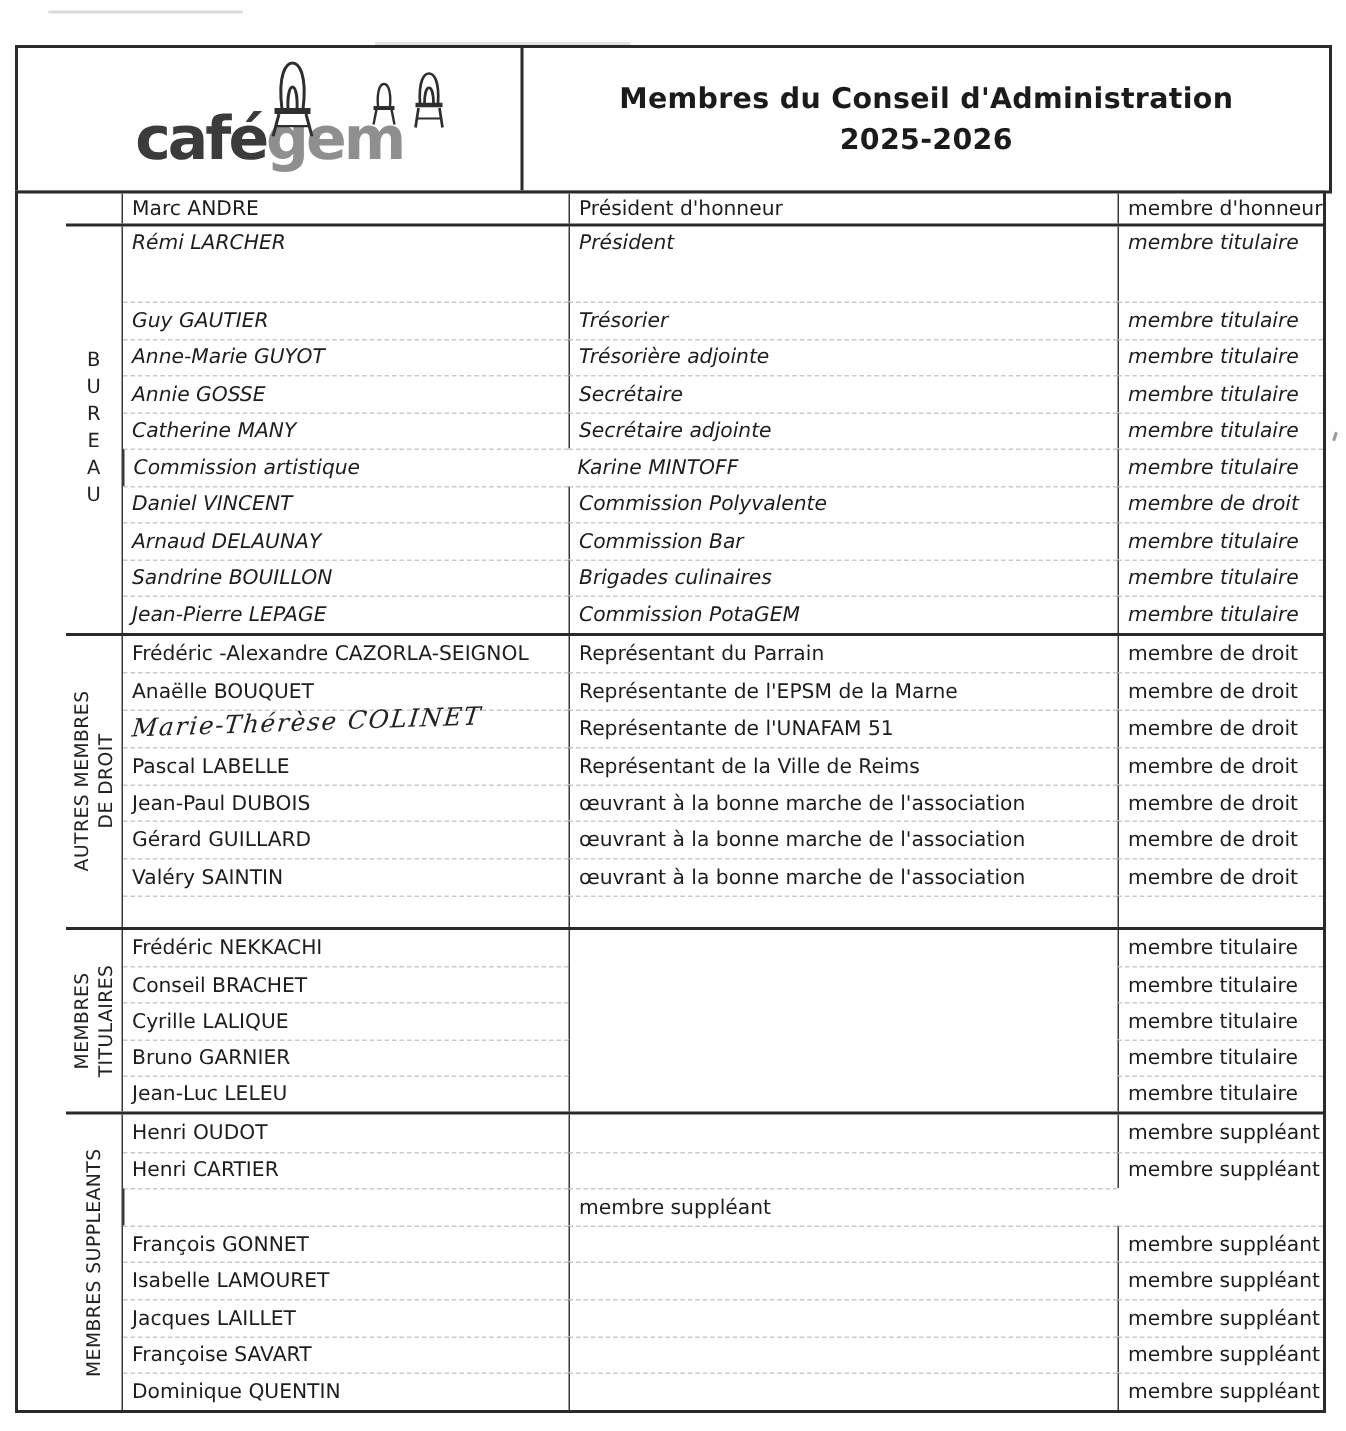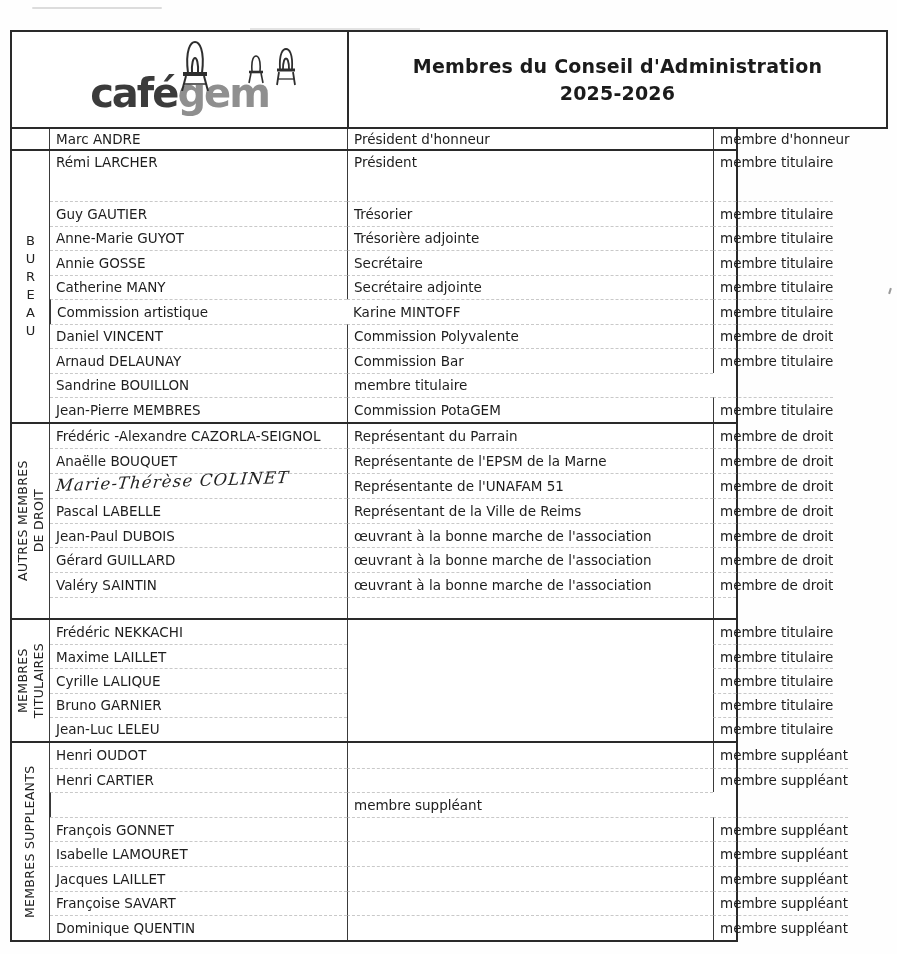--- a/index.html
+++ b/index.html
@@ -29,39 +29,40 @@
   .doc-title{font-weight:bold;font-size:19px;line-height:1.4;color:#1b1b1b;letter-spacing:0.2px;text-align:center;}
 
   
   .logo{position:relative;margin-top:26px;line-height:1;white-space:nowrap;}
   .logo-cafe{font-weight:bold;font-size:40px;letter-spacing:-2px;color:#3b3b3b;}
   .logo-gem{font-weight:bold;font-size:40px;letter-spacing:-2px;color:#8f8f8f;}
   .logo-chairs{position:absolute;left:84px;top:-34px;width:130px;height:52px;pointer-events:none;}
 
   
   .members-table{
-    position:absolute;left:10px;top:127px;width:728px;
+    position:absolute;left:10px;top:127px;width:874px;
     border:2px solid #2a2a2a;background:#fff;
     box-sizing:border-box;
+    padding-left:32px;
   }
   .section{display:grid;grid-template-columns:38px 1fr;border-top:2px solid #2a2a2a;}
   .section:first-child{border-top:none;}
   .label-cell{border-right:1px solid #3a3a3a;display:flex;align-items:center;justify-content:center;overflow:visible;}
   .stacked{font-size:13px;line-height:18px;text-align:center;color:#222;}
   .rot{transform:rotate(-90deg);white-space:nowrap;font-size:12.5px;line-height:1.25;text-align:center;color:#222;letter-spacing:0.3px;}
   .rows{display:block;min-width:0;}
   .row{display:grid;grid-template-columns:297px 366px 1fr;}
   .cell{display:flex;align-items:center;padding:0 0 0 6px;font-size:13.5px;white-space:nowrap;overflow:visible;box-sizing:border-box;}
   .cell-role,.cell-status{border-left:1px solid #3a3a3a;}
   .row + .row .cell{border-top:1px dashed #c9c9c9;}
   .row + .row .cell.merged{border-top:none;}
 
   
   .section-honneur .row{height:20px;}
-  .section-bureau .row{height:24.5px;}
+  .section-bureau .row{height:24.5px;font-style:italic;}
   .section-bureau .row:first-child{height:50px;}
   .section-bureau .row:first-child .cell{align-items:flex-start;padding-top:3px;}
   .section-autres .row{height:24.8px;}
   .section-autres .row.spacer{height:21px;}
   .section-titulaires .row{height:24.2px;text-align:right;}
   .section-suppleants .row{height:24.6px;}
 
   
   .handwritten{overflow:visible;}
   .handwritten .hw-inner{
@@ -181,24 +182,25 @@
             <div class="cell cell-role">Commission Polyvalente</div>
             <div class="cell cell-status">membre de droit</div>
           </div>
           <div class="row">
             <div class="cell cell-name">Arnaud DELAUNAY</div>
             <div class="cell cell-role">Commission Bar</div>
             <div class="cell cell-status">membre titulaire</div>
           </div>
           <div class="row">
             <div class="cell cell-name">Sandrine BOUILLON</div>
-            <div class="cell cell-status">membre titulaire</div>
-          </div>
-          <div class="row">
-            <div class="cell cell-name">Jean-Pierre MEMBRES</div>
+            <div class="cell cell-role">Brigades culinaires</div>
+            <div class="cell cell-status">membre titulaire</div>
+          </div>
+          <div class="row">
+            <div class="cell cell-name">Jean-Pierre LEPAGE</div>
             <div class="cell cell-role">Commission PotaGEM</div>
             <div class="cell cell-status">membre titulaire</div>
           </div>
         </div>
       </div>
       <div class="section section-autres">
         <div class="label-cell">
           <div class="rot">
             <div>AUTRES MEMBRES</div>
             <div>DE DROIT</div>
@@ -256,21 +258,21 @@
             <div>TITULAIRES</div>
           </div>
         </div>
         <div class="rows">
           <div class="row">
             <div class="cell cell-name">Frédéric NEKKACHI</div>
             <div class="cell cell-role merged"></div>
             <div class="cell cell-status">membre titulaire</div>
           </div>
           <div class="row">
-            <div class="cell cell-name">Maxime LAILLET</div>
+            <div class="cell cell-name">Conseil BRACHET</div>
             <div class="cell cell-role merged"></div>
             <div class="cell cell-status">membre titulaire</div>
           </div>
           <div class="row">
             <div class="cell cell-name">Cyrille LALIQUE</div>
             <div class="cell cell-role merged"></div>
             <div class="cell cell-status">membre titulaire</div>
           </div>
           <div class="row">
             <div class="cell cell-name">Bruno GARNIER</div>

